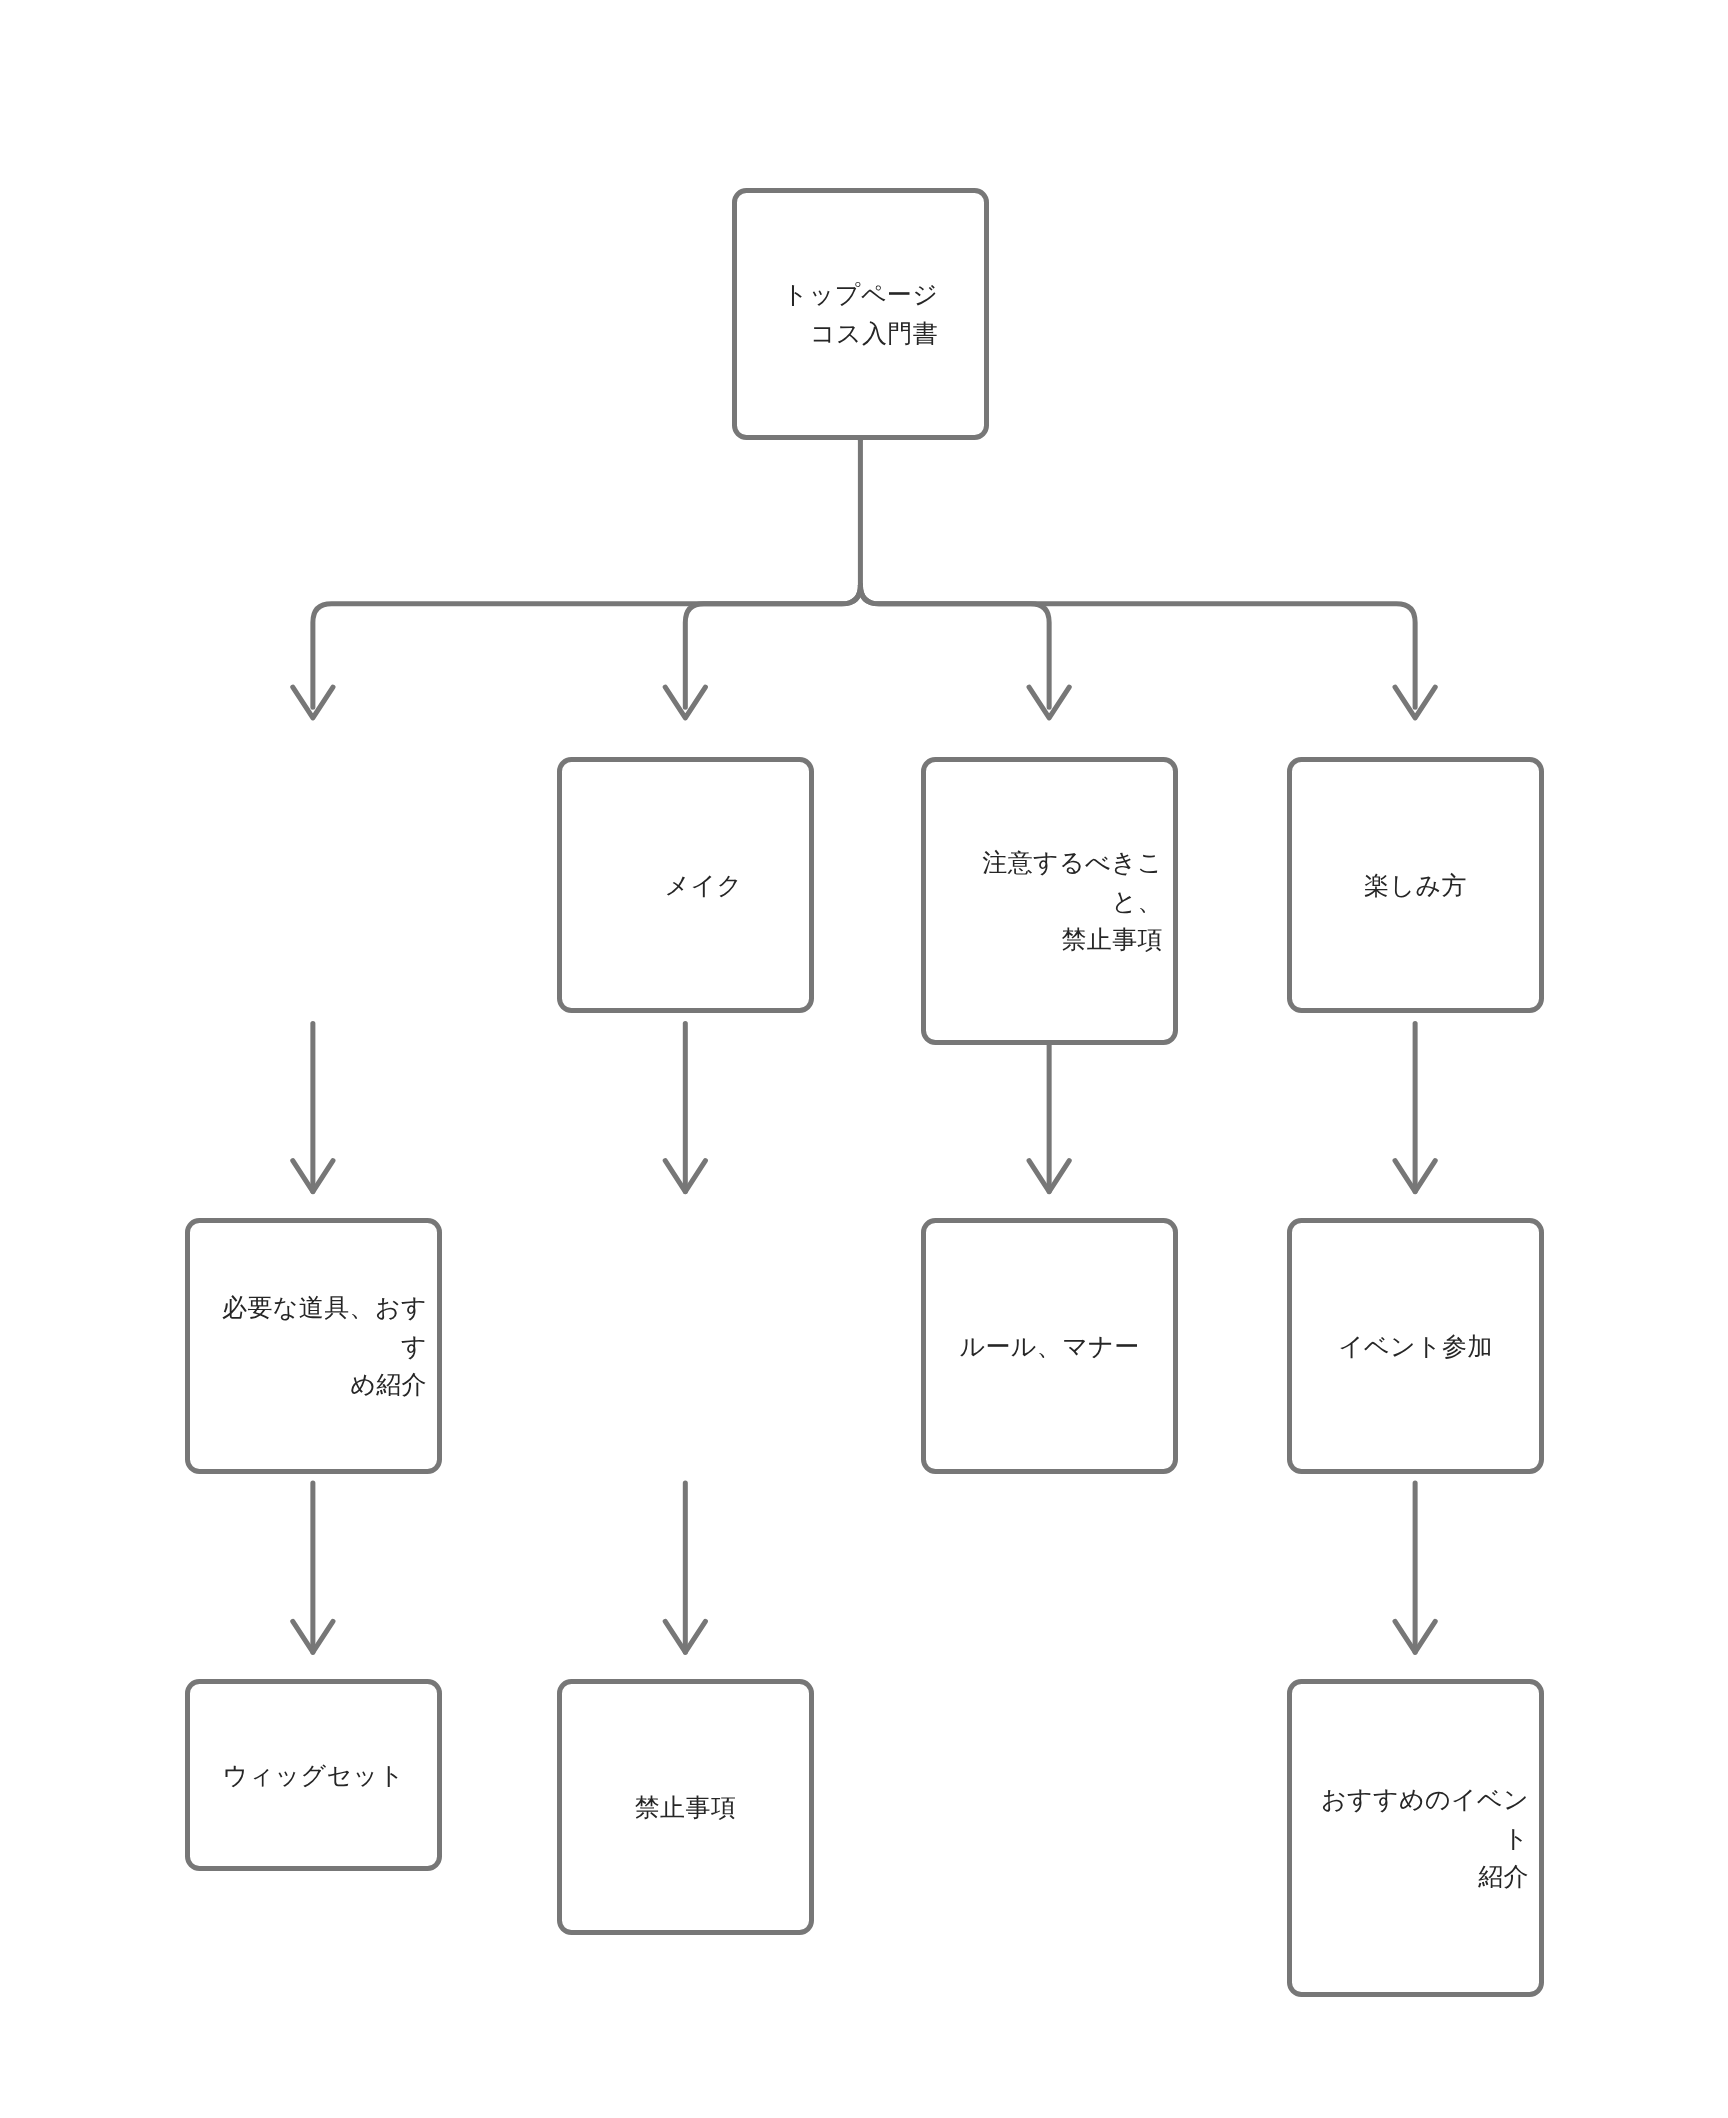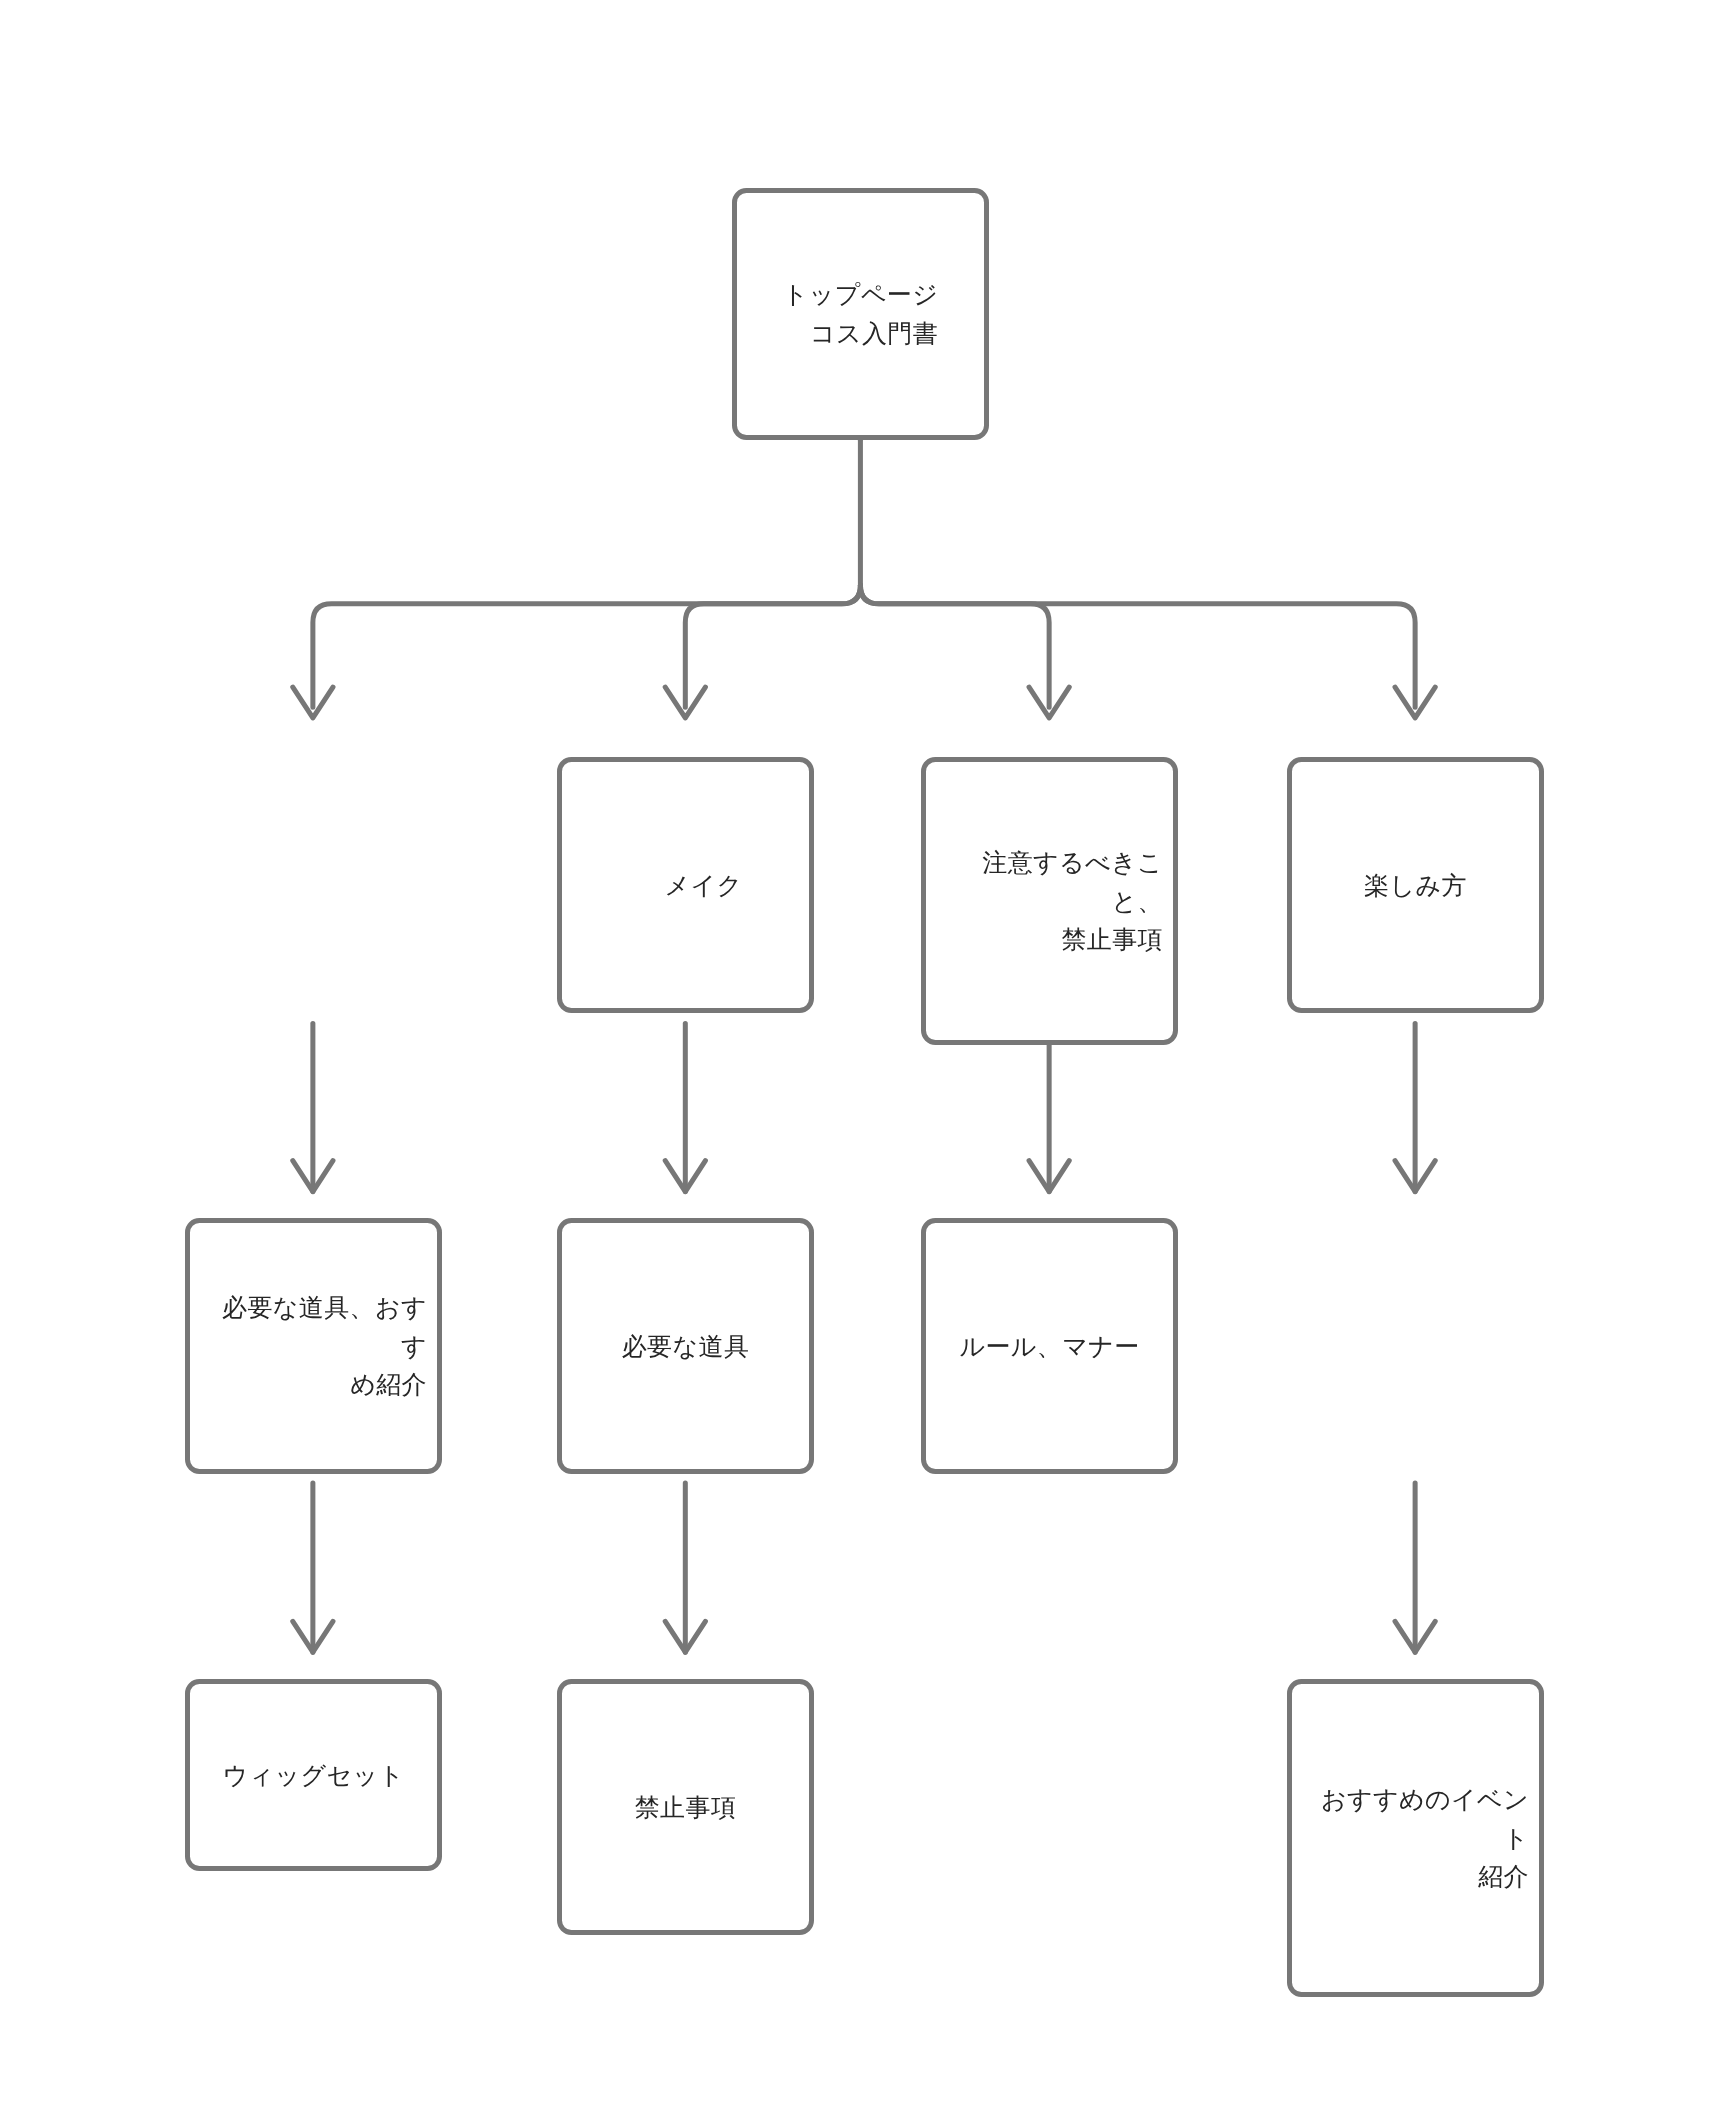--- a/index.html
+++ b/index.html
@@ -110,28 +110,28 @@
 
   <div class="node" style="left:1287px; top:757px; width:257px; height:256px;">
     <span class="node-label">楽しみ方</span>
   </div>
 
   <div class="node" style="left:185px; top:1218px; width:257px; height:256px;">
     <span class="node-label wide">必要な道具、おすす
 め紹介</span>
   </div>
 
-  <div class="node" style="left:557px; top:1218px; width:257px; height:256px;">
-    <span class="node-label">必要な道具</span>
-  </div>
 
   <div class="node" style="left:921px; top:1218px; width:257px; height:256px;">
     <span class="node-label">ルール、マナー</span>
   </div>
 
+  <div class="node" style="left:1287px; top:1218px; width:257px; height:256px;">
+    <span class="node-label">イベント参加</span>
+  </div>
 
   <div class="node" style="left:185px; top:1679px; width:257px; height:192px;">
     <span class="node-label">ウィッグセット</span>
   </div>
 
   <div class="node" style="left:557px; top:1679px; width:257px; height:256px;">
     <span class="node-label">禁止事項</span>
   </div>
 
   <div class="node" style="left:1287px; top:1679px; width:257px; height:318px;">

